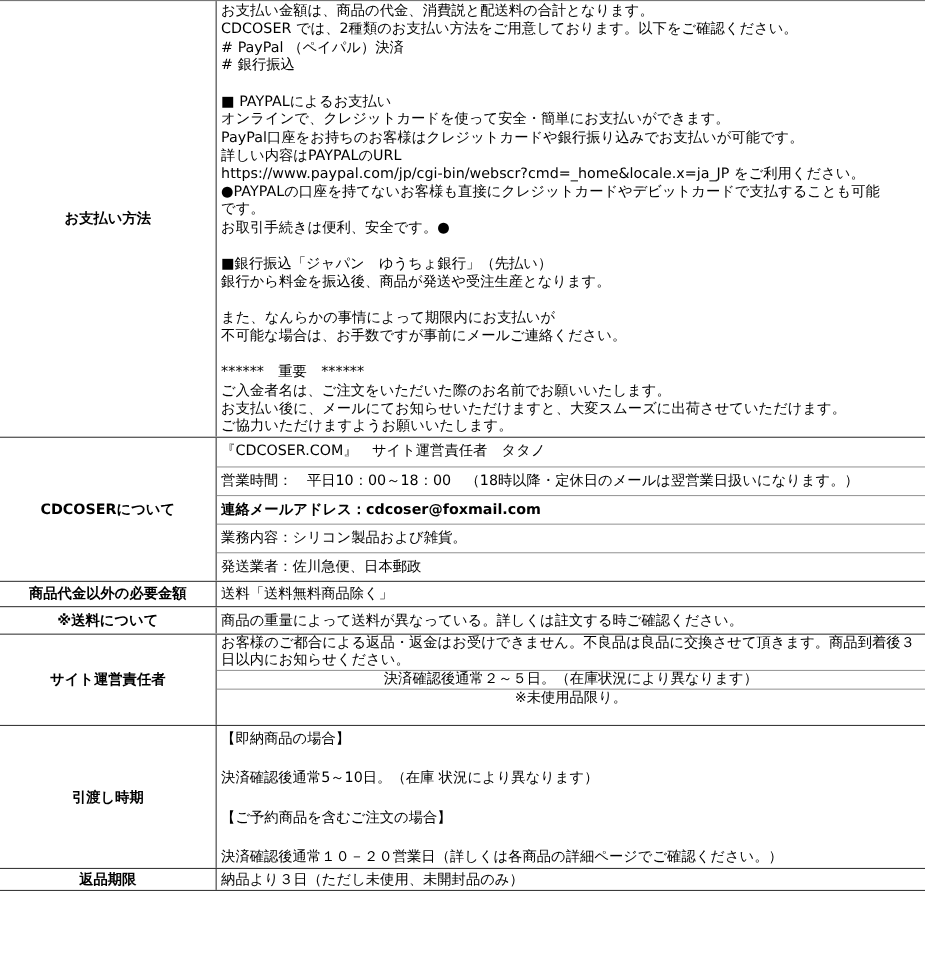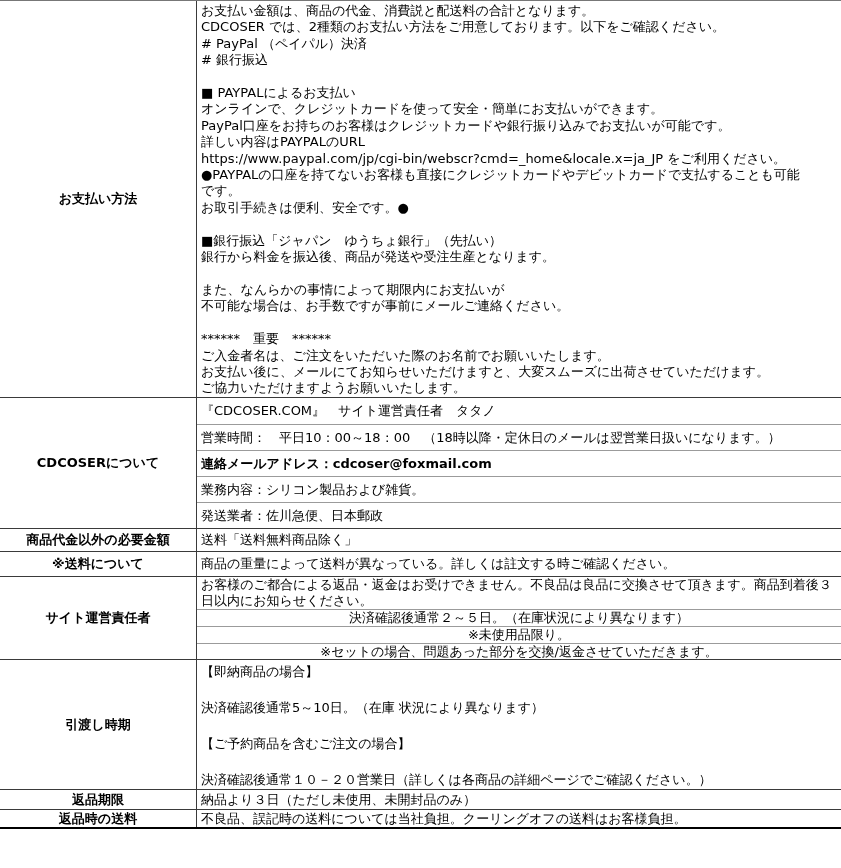--- a/index.html
+++ b/index.html
@@ -140,39 +140,34 @@
     <div class="hcell">※送料について</div>
     <div class="ccell single">商品の重量によって送料が異なっている。詳しくは註文する時ご確認ください。</div>
   </div>
 
   <div class="row r5">
     <div class="hcell">サイト運営責任者</div>
     <div class="ccell sublist">
       <div class="sub">お客様のご都合による返品・返金はお受けできません。不良品は良品に交換させて頂きます。商品到着後３日以内にお知らせください。</div>
       <div class="sub">決済確認後通常２～５日。（在庫状況により異なります）</div>
       <div class="sub">※未使用品限り。</div>
-      <div class="sub">※セットの場合、問題あった部分を交換/返金させていただきます。</div>
     </div>
   </div>
 
   <div class="row r6">
     <div class="hcell">引渡し時期</div>
     <div class="ccell pre">【即納商品の場合】
 
 決済確認後通常5～10日。（在庫 状況により異なります）
 
 【ご予約商品を含むご注文の場合】
 
 決済確認後通常１０－２０営業日（詳しくは各商品の詳細ページでご確認ください。）</div>
   </div>
 
 
   <div class="row r8">
     <div class="hcell">返品期限</div>
     <div class="ccell single">納品より３日（ただし未使用、未開封品のみ）</div>
   </div>
 
-  <div class="row r9">
-    <div class="hcell">返品時の送料</div>
-    <div class="ccell single">不良品、誤記時の送料については当社負担。クーリングオフの送料はお客様負担。</div>
-  </div>
 
 </div>
 
 </body></html>

